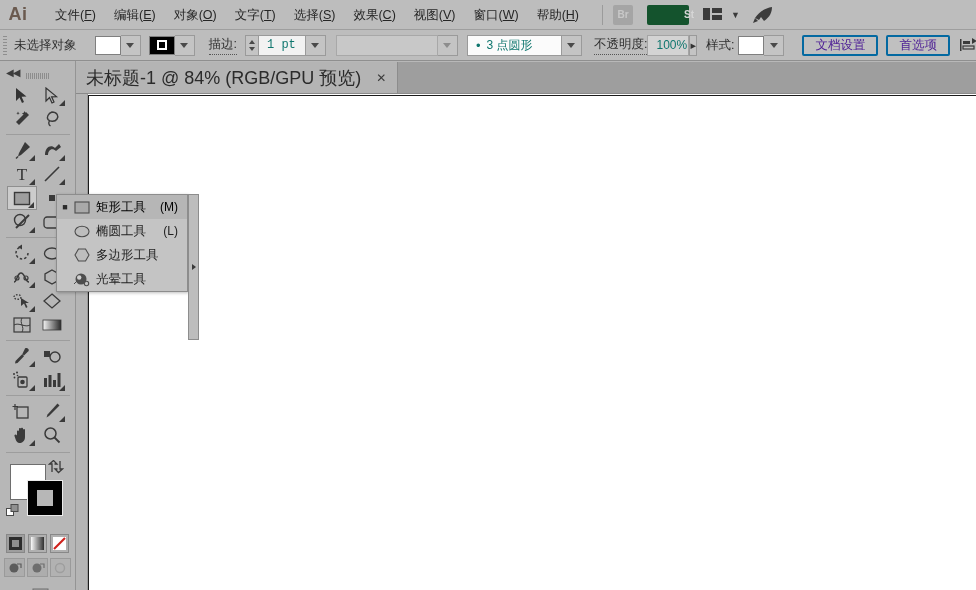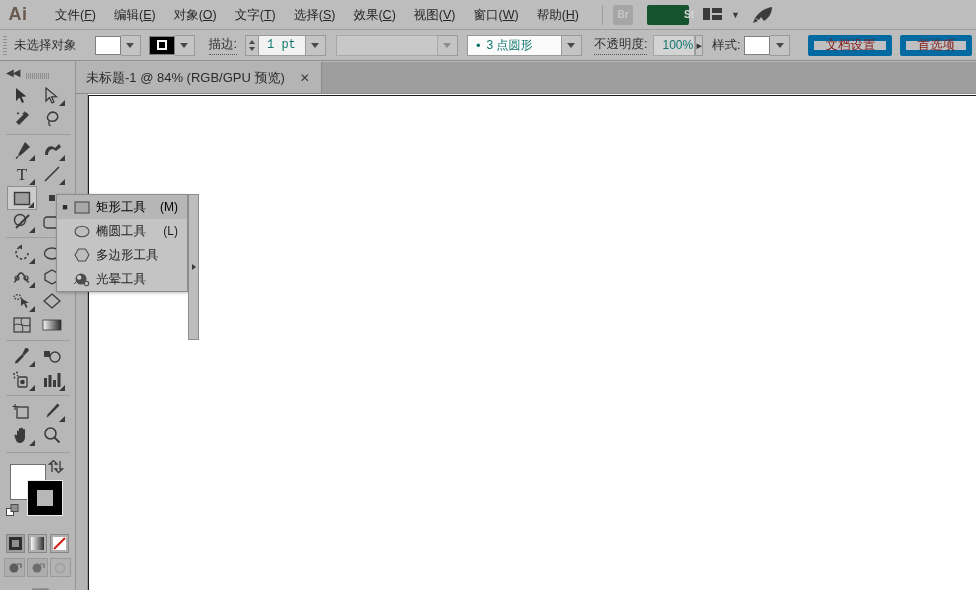--- a/index.html
+++ b/index.html
@@ -92,39 +92,39 @@
     display:flex; align-items:center; padding:0 8px;
     font-size:12px; font-family:"Liberation Mono","DejaVu Sans Mono",monospace; color:#0f766e;
   }
   .txtfield.sans { font-family:"Liberation Sans",sans-serif; }
   .flatfield {
     height:21px; background:#c8c8c8; border:1px solid #a8a8a8;
     display:flex;align-items:center;padding:0 6px;font-size:12px;color:#8b8b8b;
   }
   .cb-btn {
     height:21px; padding:0 11px; background:#c0c0c0;
-    border:6px solid #0369a1; border-radius:2px;
-    display:flex;align-items:center; font-size:12.5px; color:#7f1d1d; white-space:nowrap;
+    border:2px solid #0369a1; border-radius:2px;
+    display:flex;align-items:center; font-size:12.5px; color:#4c1d95; white-space:nowrap;
   }
   .arrow-r {
     width:16px;height:21px;background:#c4c4c4;border:1px solid #9a9a9a;
     display:flex;align-items:center;justify-content:center;font-size:11px;color:#333;
   }
 
   
   .tabbar {
     position:absolute; left:76px; top:62px; width:900px; height:32px;
     background:#9e9e9e; border-bottom:1px solid #8a8a8a;
   }
   .doctab {
     position:absolute; left:0; top:0; height:31px;
     background:#b4b4b4; border-right:1px solid #8c8c8c;
     display:flex; align-items:center; padding:0 10px;
   }
-  .doctab .title { font-size:13px; color:#2b2b2b; white-space:nowrap; }
+  .doctab .title { font-size:18px; color:#2b2b2b; white-space:nowrap; }
   .doctab .closex {
     margin-left:14px; font-size:12px; color:#3a3a3a; font-weight:bold;
     width:12px;height:12px; display:flex;align-items:center;justify-content:center;
   }
 
   
   .canvas-area {
     position:absolute; left:76px; top:94px; width:900px; height:496px;
     background:#ffffff; overflow:hidden;
   }
@@ -314,21 +314,21 @@
       <div class="txtfield sans" style="width:95px;background:#fbfbfb;">
         <span style="font-size:13px;line-height:1;margin-right:6px;">•</span>
         <span>3 点圆形</span>
       </div>
       <div class="dd-btn">
           <span class="caret"></span>
         </div>
     </div>
 
     <div class="dotted-label" style="margin-left:12px;">不透明度:</div>
-    <div class="txtfield sans" style="width:42px;margin-left:6px;background:#d3d3d3;border-color:#a4a4a4;">100%</div>
+    <div class="txtfield sans" style="width:42px;background:#d3d3d3;border-color:#a4a4a4;">100%</div>
     <div class="arrow-r">▸</div>
 
     <div class="cb-label" style="margin-left:9px;">样式:</div>
     <div style="display:flex;align-items:center;margin-left:4px;">
       <div class="swatch-box"></div>
       <div class="dd-btn">
           <span class="caret"></span>
         </div>
     </div>
 

